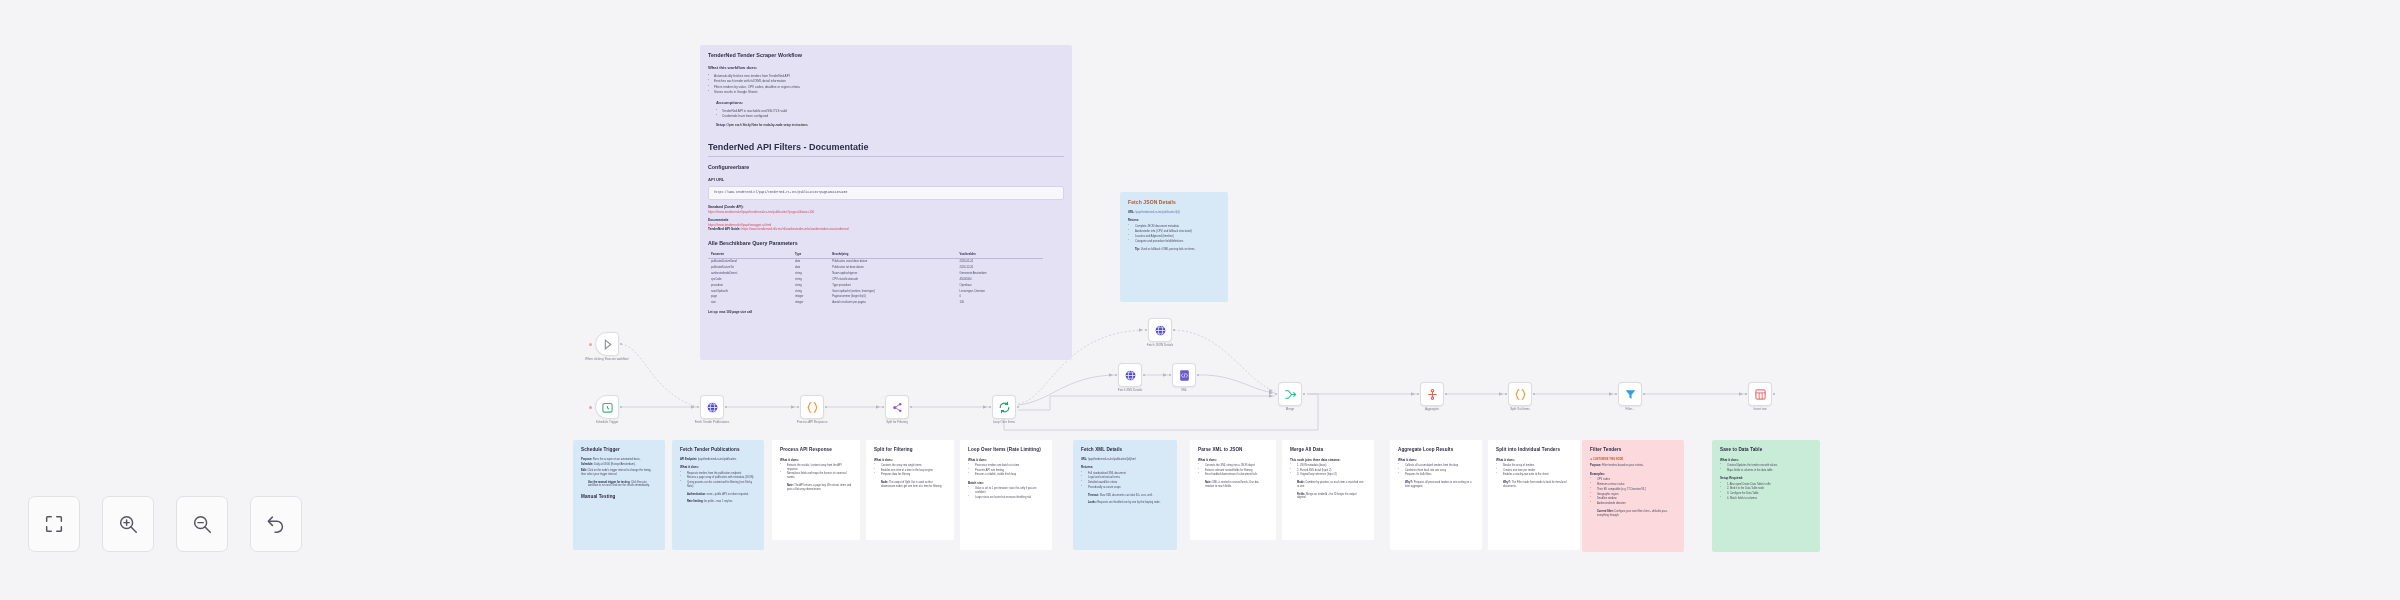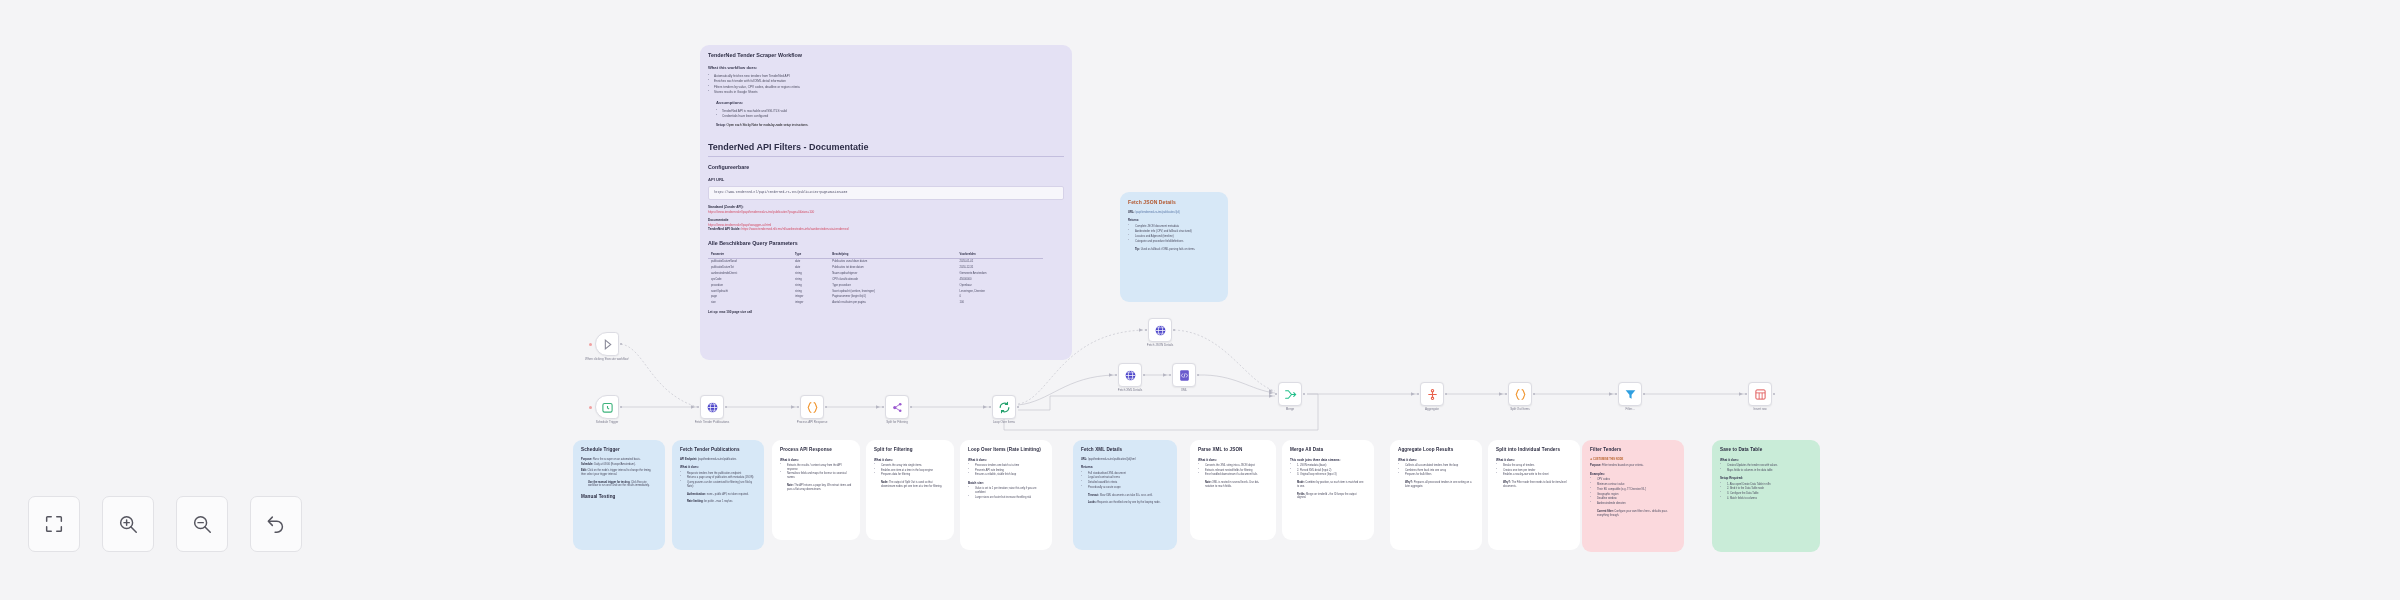--- a/index.html
+++ b/index.html
@@ -7,21 +7,21 @@
     width: 2400px; height: 600px;
     background: #f5f5f7;
     font-family: "Liberation Sans", sans-serif;
     overflow: hidden;
   }
   #canvas { position: relative; width: 2400px; height: 600px; background: #f4f4f6; }
 
   
   .sticky {
     position: absolute;
-    border-radius: 9px;
+    border-radius: 2px;
     padding: 7px 8px;
     overflow: hidden;
     line-height: 1.45;
   }
   .sticky .s-title {
     font-weight: bold;
     color: #2b2b40;
     margin-bottom: 5px;
     letter-spacing: .1px;
   }

